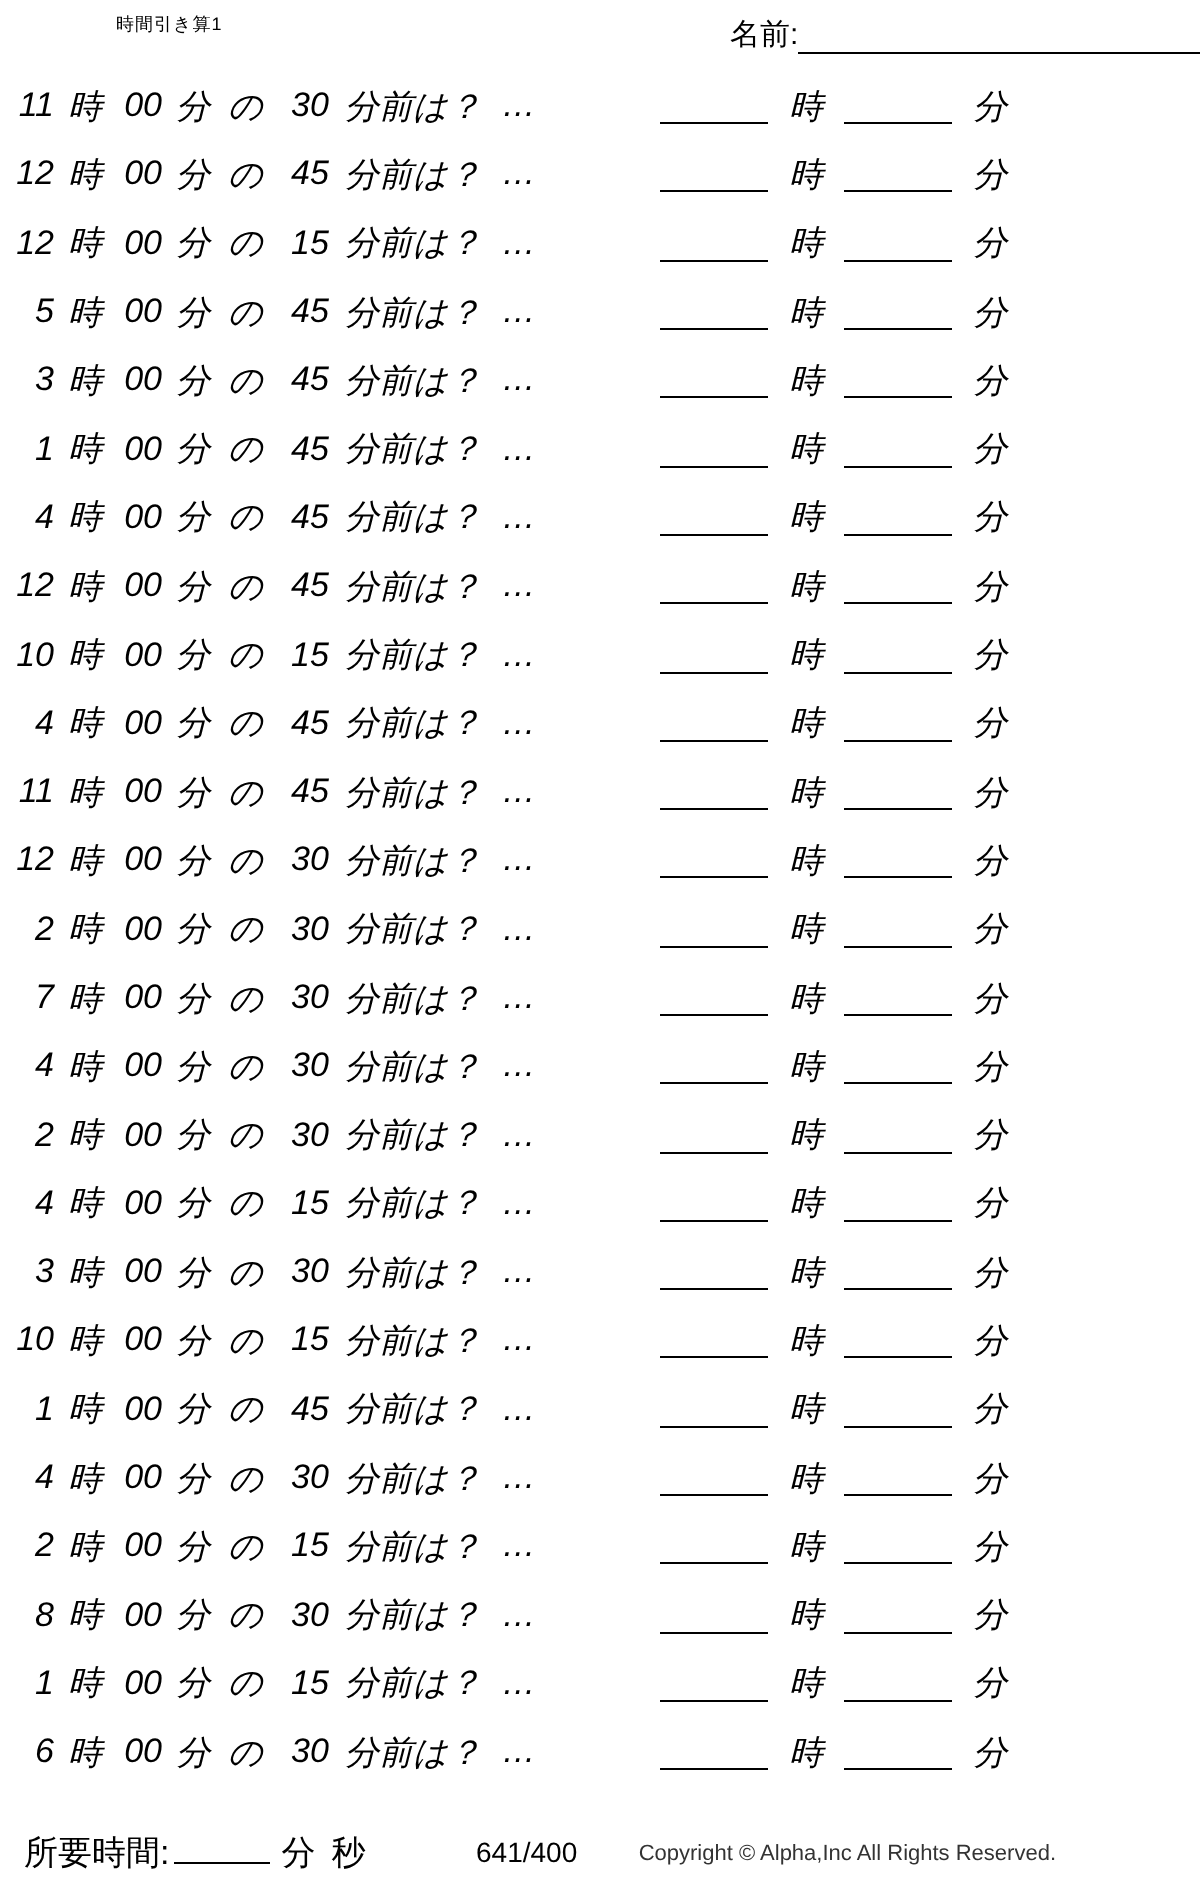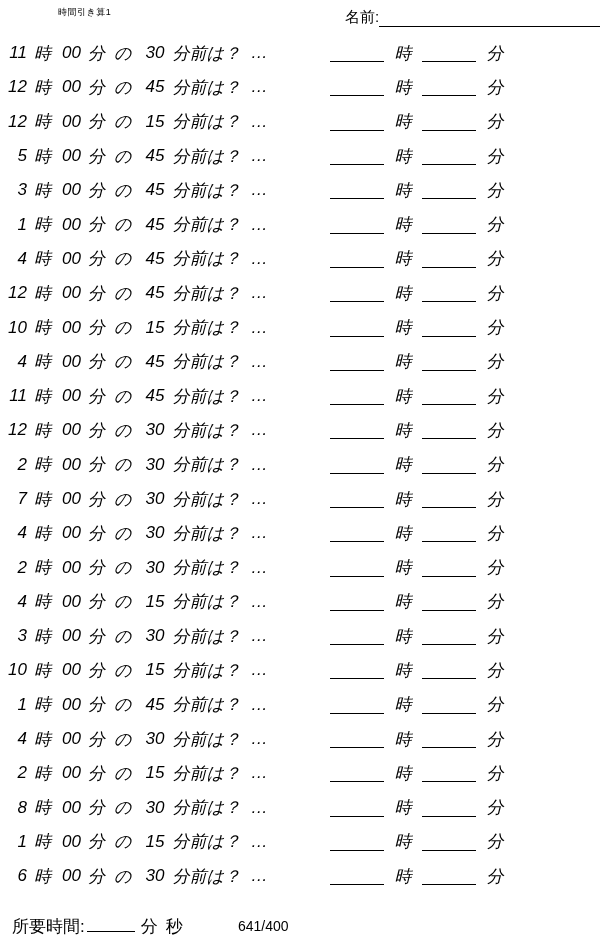--- a/index.html
+++ b/index.html
@@ -39,20 +39,21 @@
   .name-area {
     position: absolute;
     left: 345px;
     top: 8px;
     display: flex;
     align-items: flex-end;
     font-size: 15px;
   }
   .name-label {
     white-space: nowrap;
+    margin-left: 20px;
   }
   .name-line {
     display: inline-block;
     width: 243px;
     border-bottom: 1px solid #000;
     height: 16px;
   }
 
   
   .problems {
@@ -629,15 +630,16 @@
     </div>
 
   <div class="footer">
     <div class="time-taken">
       <span>所要時間:</span>
       <span class="time-blank"></span>
       <span class="time-unit">分</span>
       <span class="time-unit">秒</span>
     </div>
     <div class="serial">641/400</div>
+    <div class="copyright">Copyright ©  Alpha,Inc All Rights Reserved.</div>
   </div>
 
 </div>
 
 </body></html>

